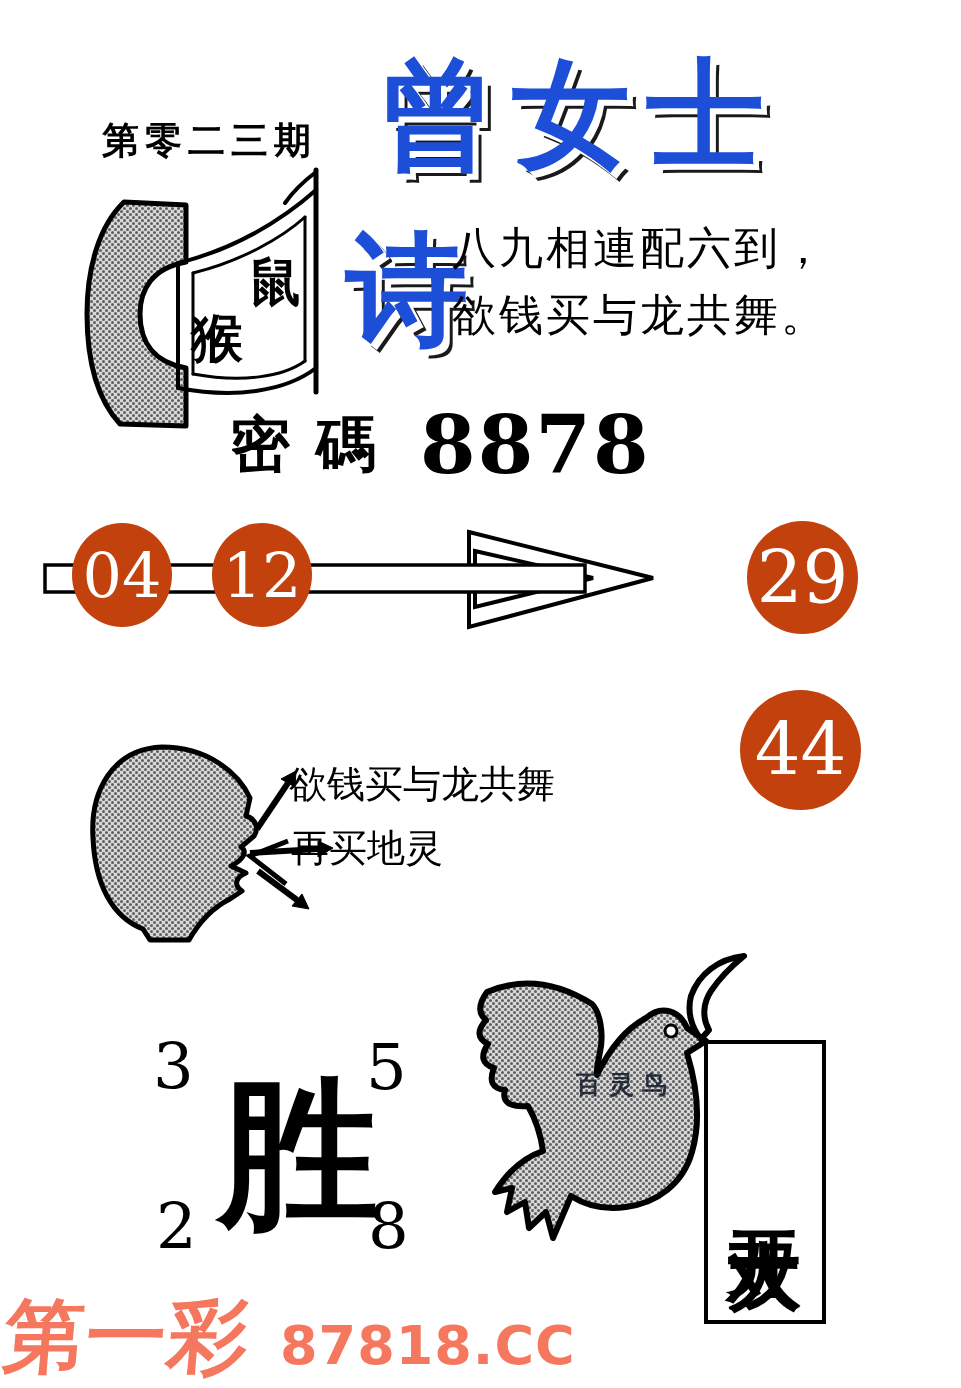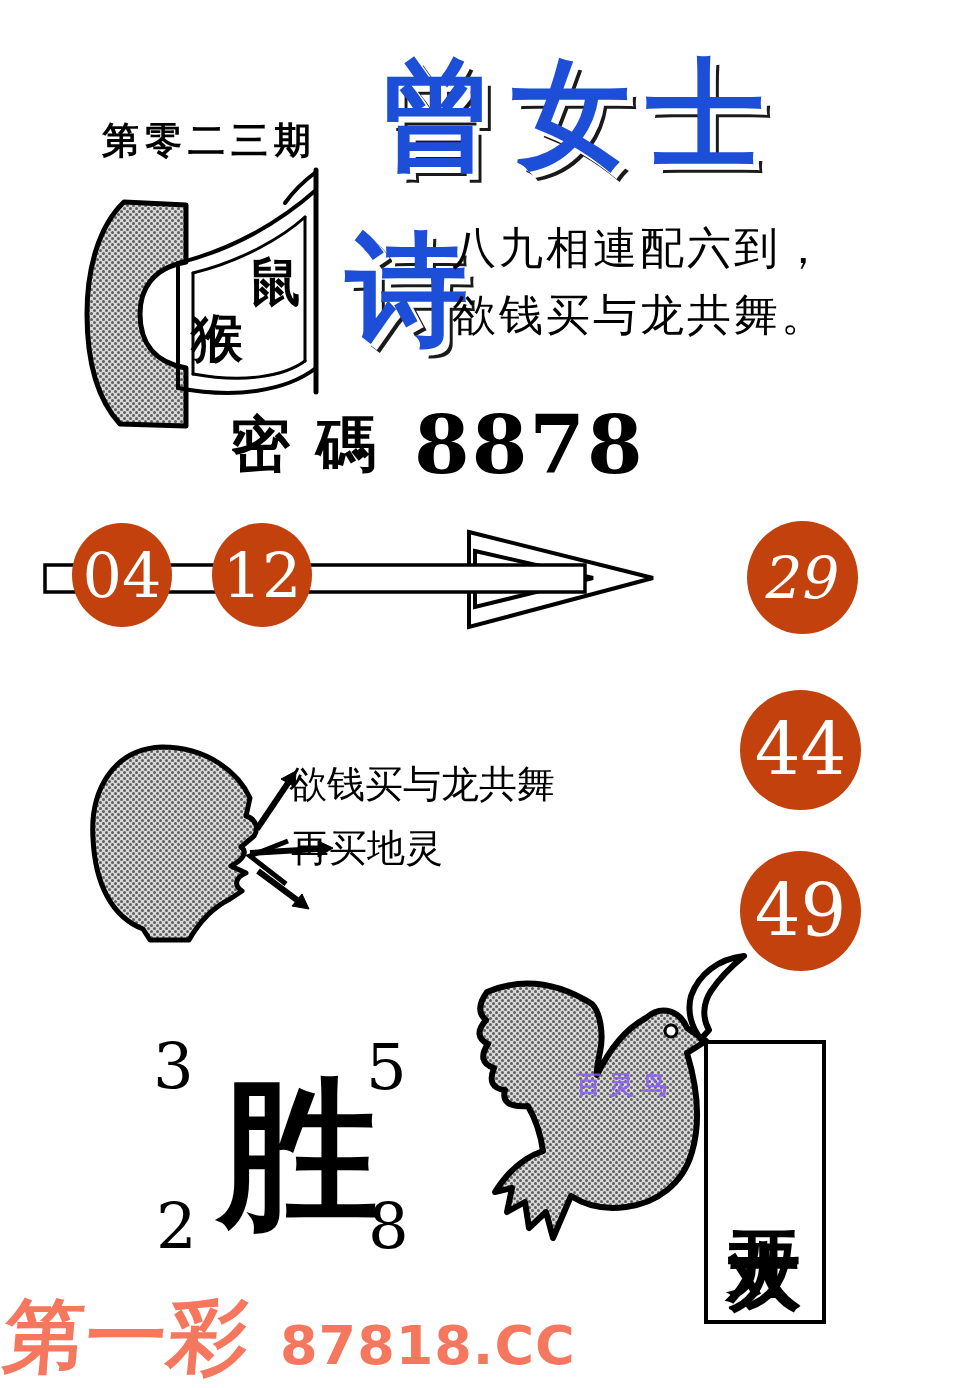--- a/index.html
+++ b/index.html
@@ -19,43 +19,43 @@
   .title{left:378px;top:36px;font-size:118px;letter-spacing:16px;}
   .shi{left:346px;top:210px;font-size:122px;}
   .zodiac{font-size:52px;font-weight:bold;}
   .zodiac-top{left:249px;top:248px;}
   .zodiac-left{left:191px;top:304px;}
   .poem-line{font-size:44px;letter-spacing:3px;font-weight:500;white-space:nowrap;font-family:Liberation Serif, serif;}
   .poem1{left:452px;top:219px;}
   .poem2{left:452px;top:286px;}
   .pw{left:230px;top:398px;display:flex;align-items:center;gap:12px;}
   .pw-label{font-size:60px;font-weight:bold;letter-spacing:26px;}
-  .pw-value{font-size:80px;font-weight:600;margin-left:0;letter-spacing:2px;}
+  .pw-value{font-size:80px;font-weight:600;margin-left:6px;letter-spacing:2px;}
   .circle{
     background:#c2410c;border-radius:50%;color:#fff;
     display:flex;align-items:center;justify-content:center;
     font-family:"DejaVu Serif","Liberation Serif",serif;
   }
   .c04{left:72px;top:523px;width:100px;height:104px;font-size:62px;}
   .c12{left:212px;top:523px;width:100px;height:104px;font-size:62px;}
   .c23{left:355px;top:516px;width:113px;height:118px;font-size:66px;}
-  .c29{left:747px;top:521px;width:111px;height:113px;font-size:58px;font-style:italic;}
+  .c29{left:747px;top:521px;width:111px;height:113px;font-size:72px;}
   .c32{left:740px;top:690px;width:121px;height:120px;font-size:72px;}
   .c49{left:740px;top:851px;width:121px;height:120px;font-size:72px;}
   .speech-line{font-size:38px;font-weight:500;white-space:nowrap;}
   .sp1{left:289px;top:759px;font-family:Liberation Mono, monospace;}
   .sp2{left:291px;top:823px;}
   .corner{font-size:64px;}
   .n3{left:153px;top:1030px;}
   .n5{left:366px;top:1030px;}
   .n2{left:156px;top:1190px;}
   .n8{left:368px;top:1190px;}
   .win{left:218px;top:1048px;font-size:160px;font-weight:bold;}
   .dove-label{
-    left:576px;top:1068px;font-size:25px;letter-spacing:8px;color:#8b5cf6;
+    left:576px;top:1068px;font-size:25px;letter-spacing:8px;color:#0f172a;
     opacity:0.85;white-space:nowrap;font-weight:bold;
   }
   .verdict-box{
     left:704px;top:1040px;width:114px;height:276px;
     border:4px solid #000;background:#fff;
     display:flex;align-items:center;justify-content:center;
   }
   .verdict-text{
     writing-mode:vertical-rl;text-orientation:upright;
     font-size:74px;font-weight:bold;letter-spacing:6px;line-height:1;
@@ -165,21 +165,20 @@
   <div class="abs pw">
     <span class="pw-label">密碼</span>
     <span class="pw-value">8878</span>
   </div>
 
   <div class="abs circle c04">04</div>
   <div class="abs circle c12">12</div>
 
   <div class="abs circle c29">29</div>
   <div class="abs circle c32">44</div>
-  <div class="abs circle c49">49</div>
 
   <div class="abs speech-line sp1">欲钱买与龙共舞</div>
   <div class="abs speech-line sp2">再买地灵</div>
 
   <div class="abs corner n3">3</div>
   <div class="abs corner n5">5</div>
   <div class="abs corner n2">2</div>
   <div class="abs corner n8">8</div>
 
   <div class="abs win">胜</div>

